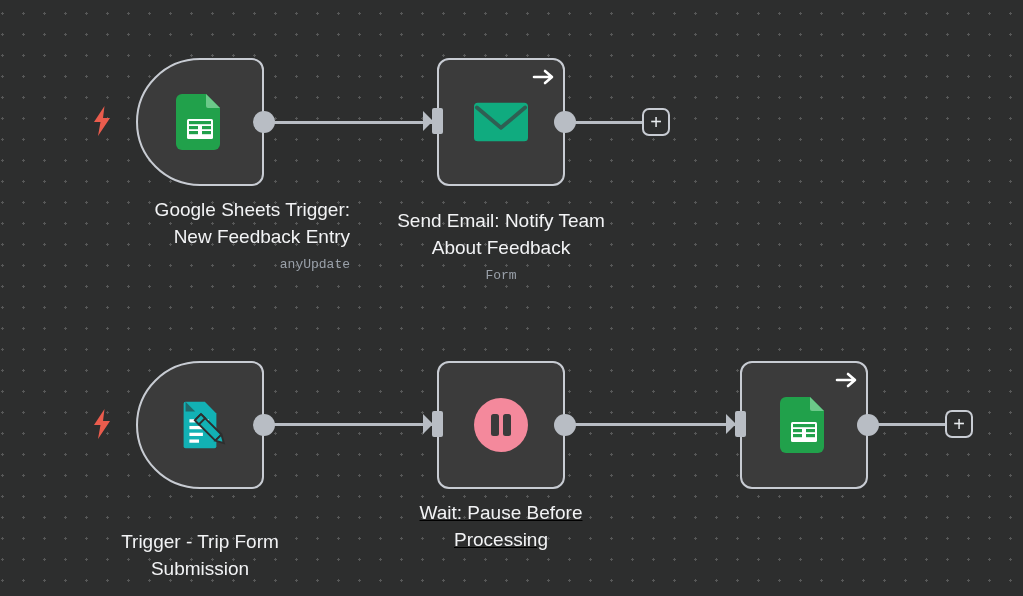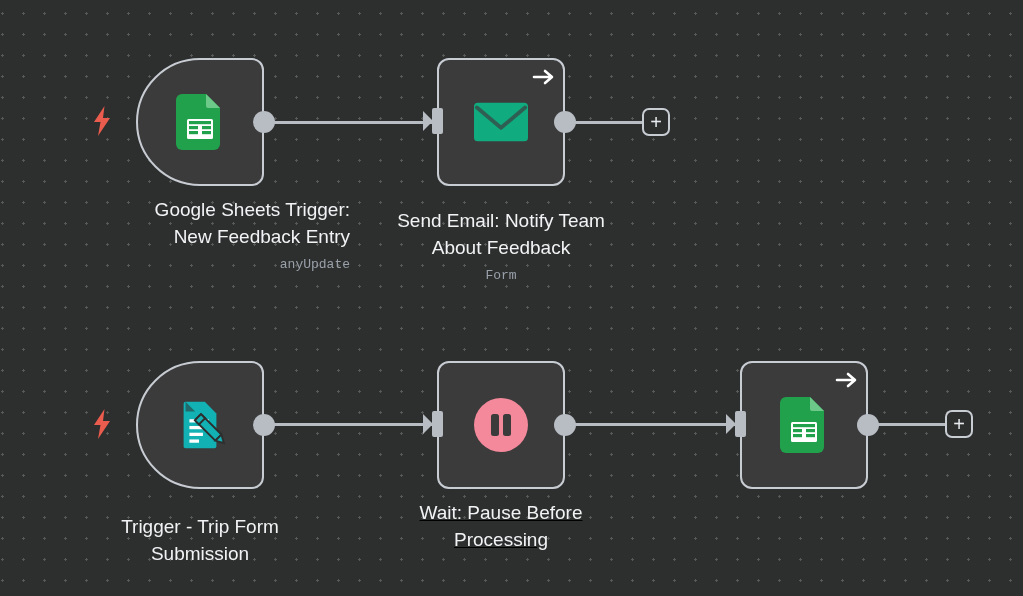--- a/index.html
+++ b/index.html
@@ -203,21 +203,21 @@
         <g transform="rotate(-45 40 34)">
           <rect x="35.5" y="14" width="9" height="30" rx="1.5" fill="#12b1b4" stroke="#2d2e2e" stroke-width="2"></rect>
           <path d="M35.5 44 L40 52 L44.5 44 Z" fill="#12b1b4" stroke="#2d2e2e" stroke-width="2"></path>
           <rect x="35.5" y="14" width="9" height="6" fill="#12b1b4" stroke="#2d2e2e" stroke-width="2"></rect>
         </g>
       </svg>
     </div>
     <div class="out-dot" style="left:117px; top:53px;"></div>
   </div>
 
-  <div class="label-block" style="left:50px; top:513px;">
+  <div class="label-block" style="left:50px; top:528px;">
     <div class="node-title">Trigger - Trip Form
 Submission</div>
     <div class="node-sub"></div>
   </div>
 
   <div class="node-wrap" style="left:437px; top:361px; width:128px; height:128px;">
     <div class="node-box"></div>
     <div class="node-icon">
       <svg viewBox="0 0 54 54" width="54" height="54">
         <circle cx="27" cy="27" r="27" fill="#f4899c"></circle>

